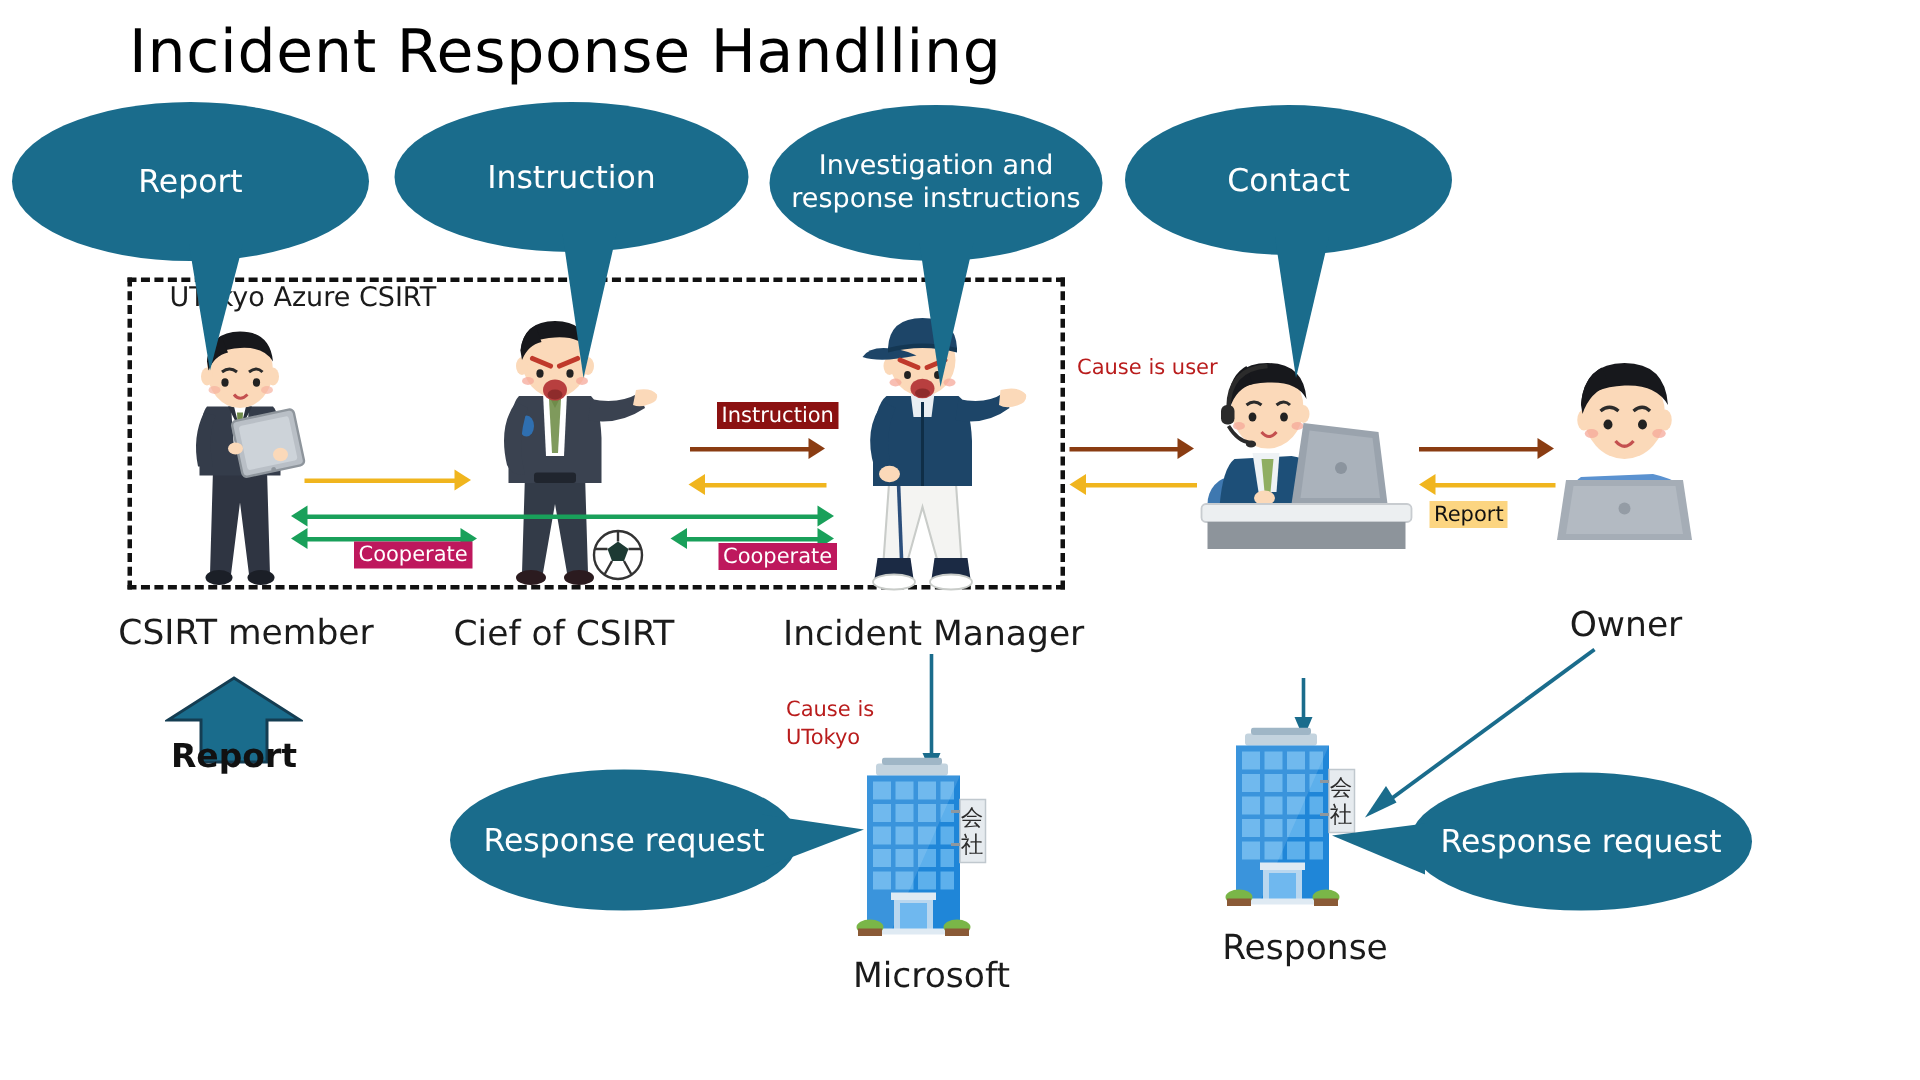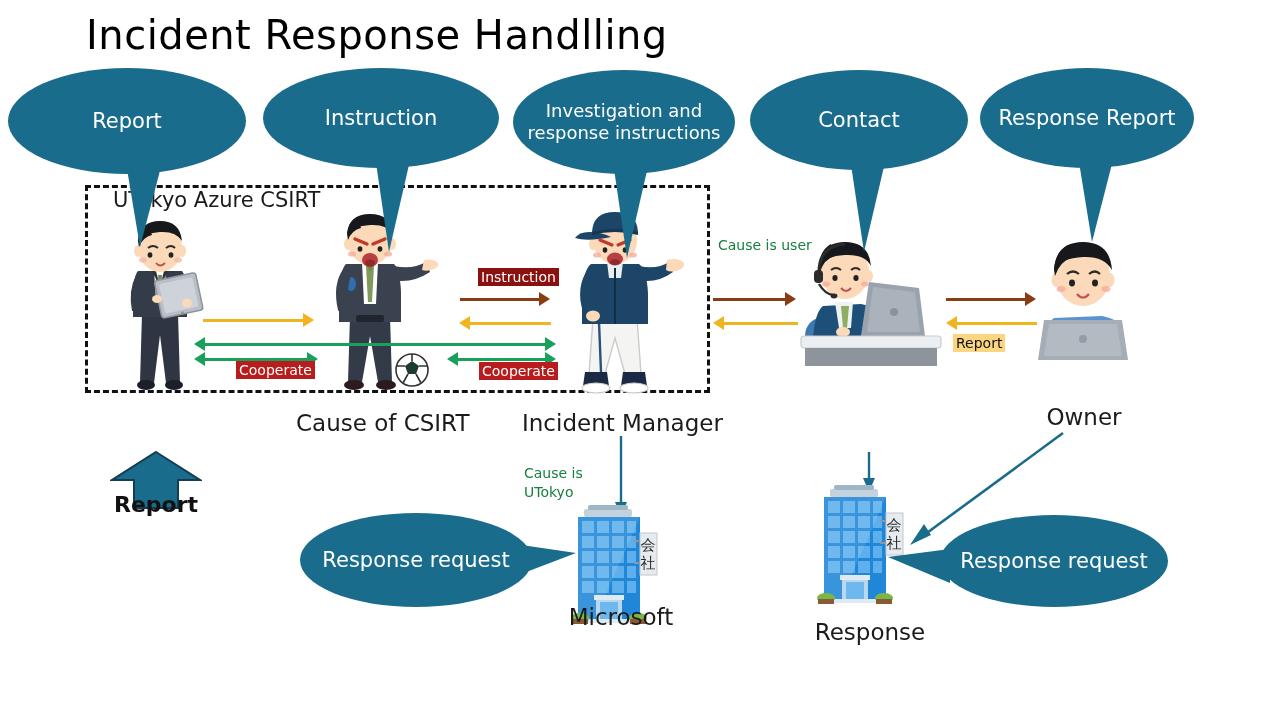--- a/index.html
+++ b/index.html
@@ -17,33 +17,33 @@
   .bubble .body{position:absolute;left:0;top:0;width:100%;height:100%;
       background:#1a6c8c;border-radius:50%/50%;}
   .bubble .txt{position:absolute;left:0;top:0;width:100%;height:100%;
       display:flex;align-items:center;justify-content:center;text-align:center;
       color:#ffffff;font-size:21px;line-height:1.25;z-index:3;padding:0 12px;box-sizing:border-box;}
   .bubble .tail{position:absolute;width:0;height:0;z-index:2;}
 
   
   #csirt-box{left:85px;top:185px;width:625px;height:208px;
      border:3px dashed #111;box-sizing:border-box;background:transparent;}
-  #csirt-box-label{left:113px;top:188px;font-size:21px;color:#1b1b1b;}
+  #csirt-box-label{left:113px;top:188px;font-size:18px;color:#1b1b1b;}
 
   
   .hline{position:absolute;height:0;border-top-width:3px;border-top-style:solid;}
   .ahead{position:absolute;width:0;height:0;}
 
   
   .tag{position:absolute;font-size:14px;padding:1px 3px;white-space:nowrap;z-index:6;}
   .tag.red{background:#8b1111;color:#fff;}
-  .tag.green{background:#b91c1c;color:#fff;text-align:center;}
+  .tag.green{background:#be185d;color:#fff;text-align:center;}
   .tag.amber{background:#fcd581;color:#111;}
 
-  .plain{position:absolute;font-size:14px;color:#15803d;white-space:nowrap;line-height:1.35;text-align:center;}
+  .plain{position:absolute;font-size:14px;color:#b91c1c;white-space:nowrap;line-height:1.35;text-align:center;}
   .rolelabel{position:absolute;font-size:23px;color:#1b1b1b;white-space:nowrap;
              text-align:center;line-height:1.25;}
 
   
   .bldg{position:absolute;}
 
   
   #report-arrow{left:110px;top:450px;width:92px;height:60px;}
   #report-arrow-label{left:110px;top:492px;width:92px;text-align:center;
        font-size:22px;font-weight:bold;color:#111;}
@@ -76,25 +76,20 @@
     <div class="tail" style="left:100px;top:88px;border-left:14px solid transparent;border-right:22px solid transparent;border-top:94px solid #1a6c8c;"></div>
     <div class="txt">Contact</div>
   </div>
 
   <div class="bubble" style="left:513px;top:70px;width:222px;height:104px;">
     <div class="body"></div>
     <div class="tail" style="left:100px;top:92px;border-left:14px solid transparent;border-right:22px solid transparent;border-top:96px solid #1a6c8c;"></div>
     <div class="txt" style="font-size:18px;">Investigation and response instructions</div>
   </div>
 
-  <div class="bubble" style="left:980px;top:68px;width:214px;height:100px;">
-    <div class="body"></div>
-    <div class="tail" style="left:98px;top:88px;border-left:14px solid transparent;border-right:22px solid transparent;border-top:86px solid #1a6c8c;"></div>
-    <div class="txt">Response Report</div>
-  </div>
 
   <svg class="abs" style="left:110px;top:215px;" width="100" height="180" viewBox="0 0 100 180">
 
     <path d="M32 98 L68 98 L70 168 L56 168 L50 120 L44 168 L30 168 Z" fill="#2f3542"></path>
     <ellipse cx="36" cy="170" rx="9" ry="5" fill="#1b1f27"></ellipse>
     <ellipse cx="64" cy="170" rx="9" ry="5" fill="#1b1f27"></ellipse>
 
     <path d="M28 56 Q24 60 23 80 L23 102 L77 102 L77 78 Q76 60 72 56 Z" fill="#343c4a"></path>
 
     <path d="M44 56 L56 56 L54 84 L46 84 Z" fill="#fff"></path>
@@ -306,21 +301,22 @@
   <div class="abs ahead" style="left:713px;top:316px;border-top:7px solid transparent;border-bottom:7px solid transparent;border-right:11px solid #f0b51e;"></div>
 
   <div class="abs hline" style="left:946px;top:298px;width:82px;border-color:#8a3c12;"></div>
   <div class="abs ahead" style="left:1025px;top:292px;border-top:7px solid transparent;border-bottom:7px solid transparent;border-left:11px solid #8a3c12;"></div>
 
   <div class="abs hline" style="left:955px;top:322px;width:82px;border-color:#f0b51e;"></div>
   <div class="abs ahead" style="left:946px;top:316px;border-top:7px solid transparent;border-bottom:7px solid transparent;border-right:11px solid #f0b51e;"></div>
 
   <div class="tag amber" style="left:953px;top:334px;">Report</div>
 
-  <div class="rolelabel" style="left:296px;top:409px;width:160px;">Cause of CSIRT</div>
+  <div class="rolelabel" style="left:78px;top:408px;width:172px;">CSIRT member</div>
+  <div class="rolelabel" style="left:296px;top:409px;width:160px;">Cief of CSIRT</div>
   <div class="rolelabel" style="left:522px;top:409px;width:196px;">Incident Manager</div>
   <div class="rolelabel" style="left:1032px;top:403px;width:104px;">Owner</div>
 
   <svg class="abs" id="report-arrow" viewBox="0 0 92 60">
     <polygon points="46,2 90,30 68,30 68,58 24,58 24,30 2,30" fill="#1a6c8c" stroke="#143d52" stroke-width="2"></polygon>
   </svg>
   <div class="abs" id="report-arrow-label">Report</div>
 
   <div class="plain" style="left:524px;top:464px;">Cause is</div>
   <div class="plain" style="left:524px;top:483px;">UTokyo</div>
@@ -363,21 +359,21 @@
     <ellipse cx="14" cy="113" rx="9" ry="5" fill="#7ab648"></ellipse>
     <rect x="6" y="114" width="16" height="5" fill="#8a5a36"></rect>
     <ellipse cx="72" cy="113" rx="9" ry="5" fill="#7ab648"></ellipse>
     <rect x="64" y="114" width="16" height="5" fill="#8a5a36"></rect>
     <rect x="74" y="28" width="17" height="42" fill="#e6ebef" stroke="#c0c8ce" stroke-width="1"></rect>
     <text x="82" y="45" font-size="15" text-anchor="middle" fill="#2b2b2b" font-family="DejaVu Sans, sans-serif">会</text>
     <text x="82" y="63" font-size="15" text-anchor="middle" fill="#2b2b2b" font-family="DejaVu Sans, sans-serif">社</text>
     <line x1="68" y1="36" x2="74" y2="36" stroke="#8e979e" stroke-width="2"></line>
     <line x1="68" y1="58" x2="74" y2="58" stroke="#8e979e" stroke-width="2"></line>
   </svg>
-  <div class="rolelabel" style="left:545px;top:603px;width:152px;text-align:center;">Microsoft</div>
+  <div class="rolelabel" style="left:545px;top:637px;width:152px;text-align:center;">Microsoft</div>
 
   <div class="bubble" style="left:300px;top:513px;width:232px;height:94px;">
     <div class="body"></div>
     <div class="tail" style="left:208px;top:30px;border-top:10px solid transparent;border-bottom:26px solid transparent;border-left:68px solid #1a6c8c;"></div>
     <div class="txt">Response request</div>
   </div>
 
   <svg class="abs" style="left:860px;top:452px;" width="18" height="42" viewBox="0 0 18 42">
     <line x1="9" y1="0" x2="9" y2="28" stroke="#1a6c8c" stroke-width="2.4"></line>
     <polygon points="9,40 3,26 15,26" fill="#1a6c8c"></polygon>

